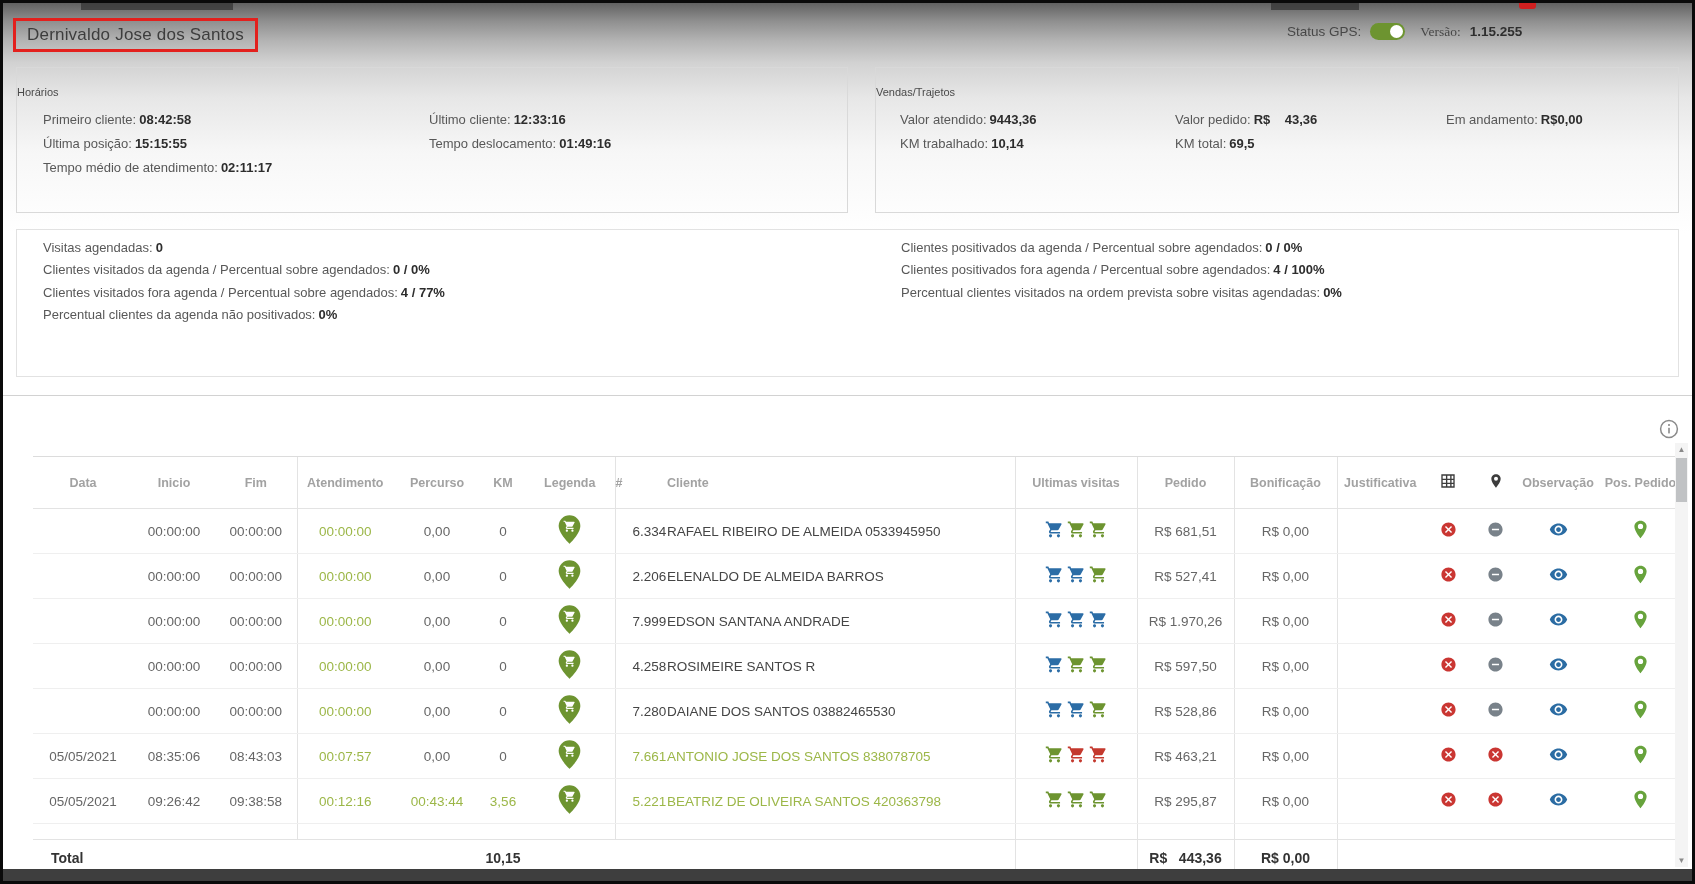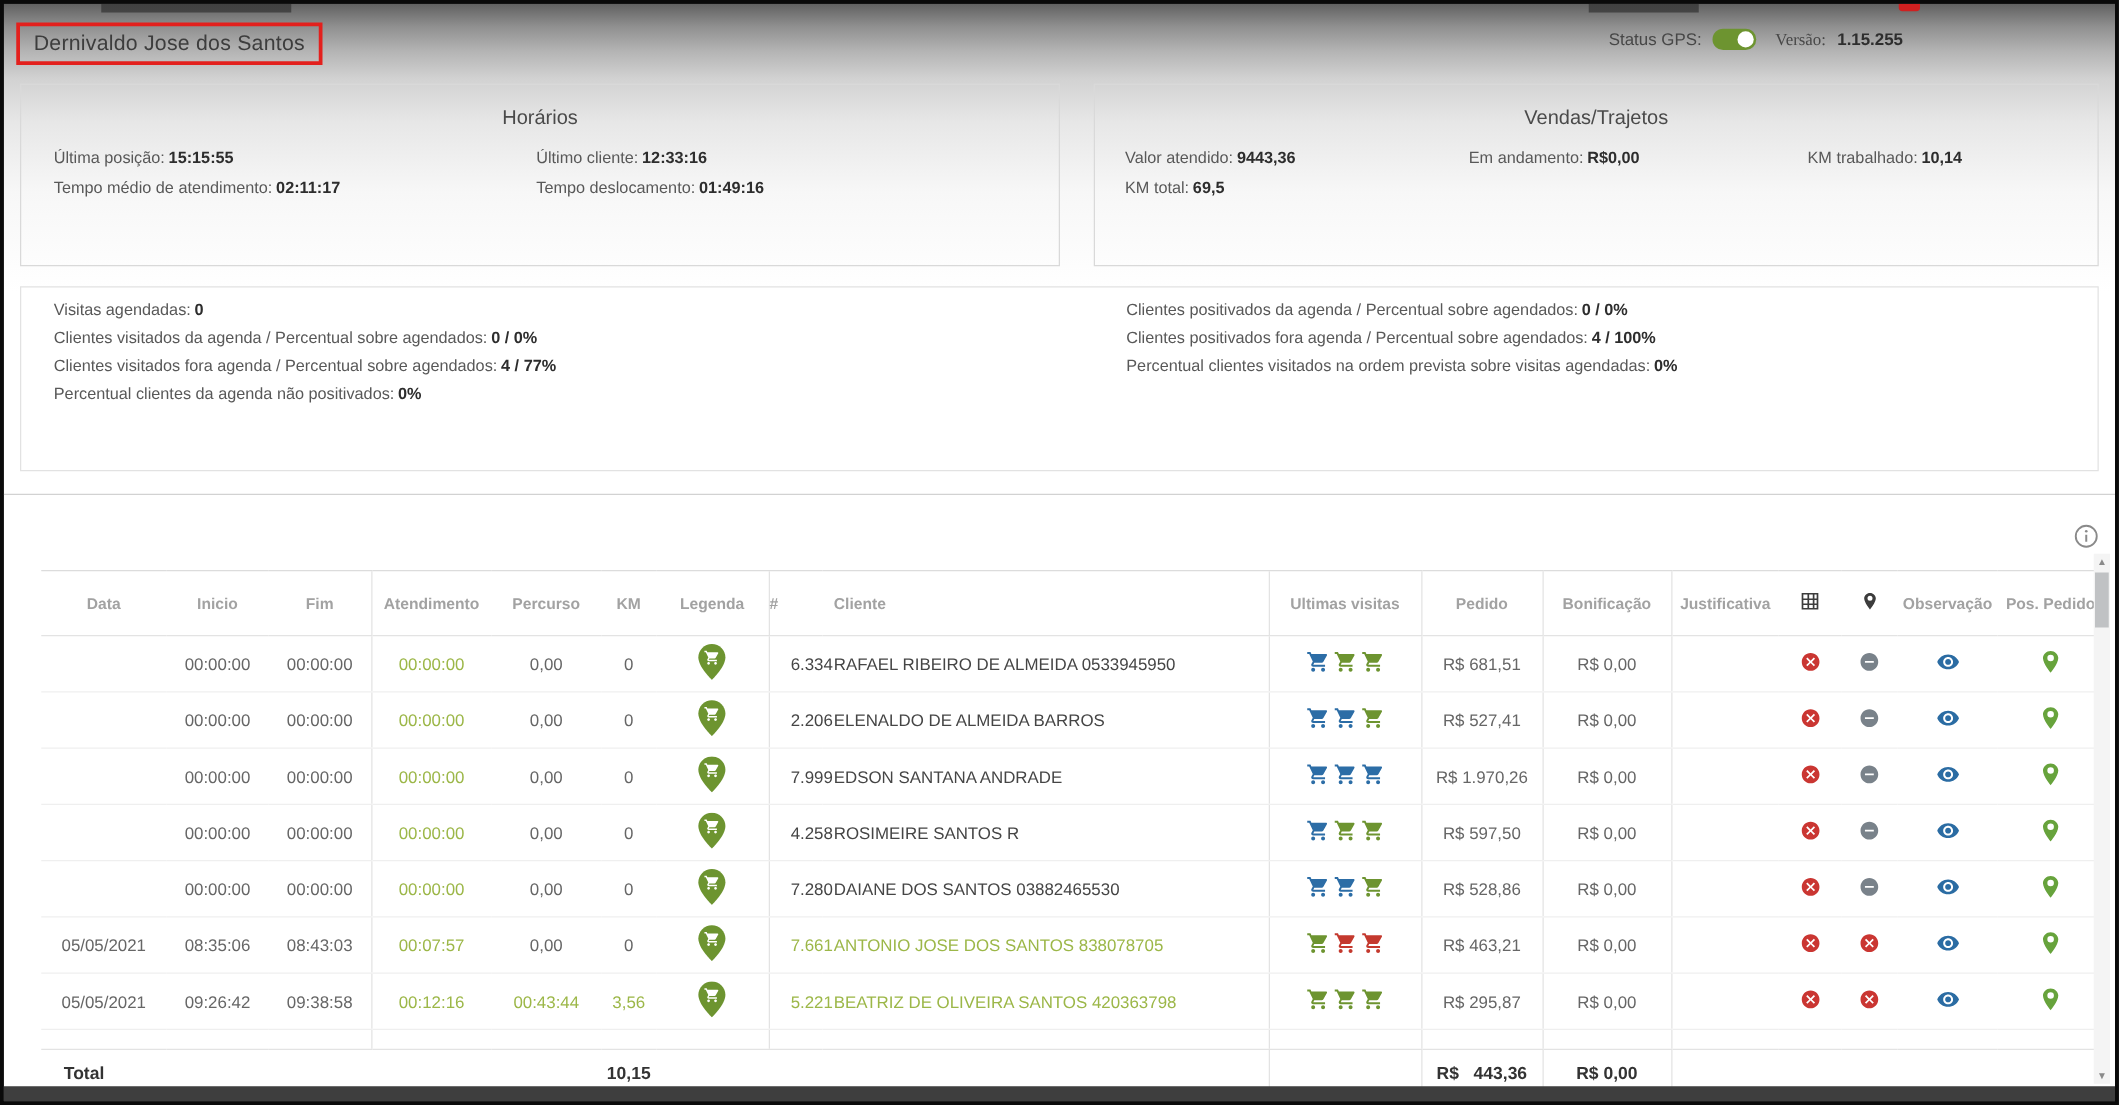--- a/index.html
+++ b/index.html
@@ -25,21 +25,21 @@
   .toggle { position:relative; display:inline-block; width:35px; height:17px; border-radius:9px; background:#6d9430; cursor:pointer; }
   .toggle .knob { position:absolute; right:2px; top:2px; width:13px; height:13px; border-radius:50%; background:#fff; }
   .ver-label { margin-left:6px;font-family:Liberation Serif, serif; }
   .ver-value { font-weight:bold; color:#2e2e2e; }
 
   
   .cards { position:absolute; top:64px; left:13px; right:13px; height:146px; display:flex; gap:27px; }
   .card { border:1px solid #d9d9d9; height:146px; background:transparent; }
   .card-h { width:832px; }
   .card-v { flex:1; }
-  .card-title { text-align:center; font-size:16px; color:#4a4a4a; padding-top:18px; }
+  .card-title { font-size:11px; color:#4a4a4a; padding-top:18px; }
   .kv { font-size:13px; color:#585858; line-height:24px; white-space:nowrap; }
   .kv b { color:#2d2d2d; margin-left:3px; }
   .h-body { display:flex; padding:10px 0 0 26px; }
   .h-col-l { width:386px; }
   .v-body { display:grid; grid-template-columns:275px 271px 1fr; padding:10px 0 0 24px; grid-auto-rows:24px; }
 
   .clientes-card { position:absolute; top:226px; left:13px; right:13px; height:148px; border:1px solid #e2e2e2; background:#fff; }
   .cl-body { display:grid; grid-template-columns:858px 1fr; padding:7px 0 0 26px; }
   .cl-col .kv { line-height:22.4px; }
 
@@ -99,33 +99,35 @@
       </span>
     <span class="ver-label">Versão:</span>
     <span class="ver-value">1.15.255</span>
   </div>
 
   <div class="cards">
     <div class="card card-h">
       <div class="card-title">Horários</div>
       <div class="h-body">
         <div class="h-col-l">
+          <div class="kv"><span>Primeiro cliente:</span><b>08:42:58</b></div>
           <div class="kv"><span>Última posição:</span><b>15:15:55</b></div>
           <div class="kv"><span>Tempo médio de atendimento:</span><b>02:11:17</b></div>
         </div>
         <div class="h-col-r">
           <div class="kv"><span>Último cliente:</span><b>12:33:16</b></div>
           <div class="kv"><span>Tempo deslocamento:</span><b>01:49:16</b></div>
         </div>
       </div>
     </div>
     <div class="card card-v">
       <div class="card-title">Vendas/Trajetos</div>
       <div class="v-body">
         <div class="kv"><span>Valor atendido:</span><b>9443,36</b></div>
+        <div class="kv"><span>Valor pedido:</span><b>R$&nbsp;&nbsp;&nbsp;&nbsp;43,36</b></div>
         <div class="kv"><span>Em andamento:</span><b>R$0,00</b></div>
         <div class="kv"><span>KM trabalhado:</span><b>10,14</b></div>
         <div class="kv"><span>KM total:</span><b>69,5</b></div>
       </div>
     </div>
   </div>
 
   <div class="clientes-card">
     <div class="cl-body">
       <div class="cl-col">

